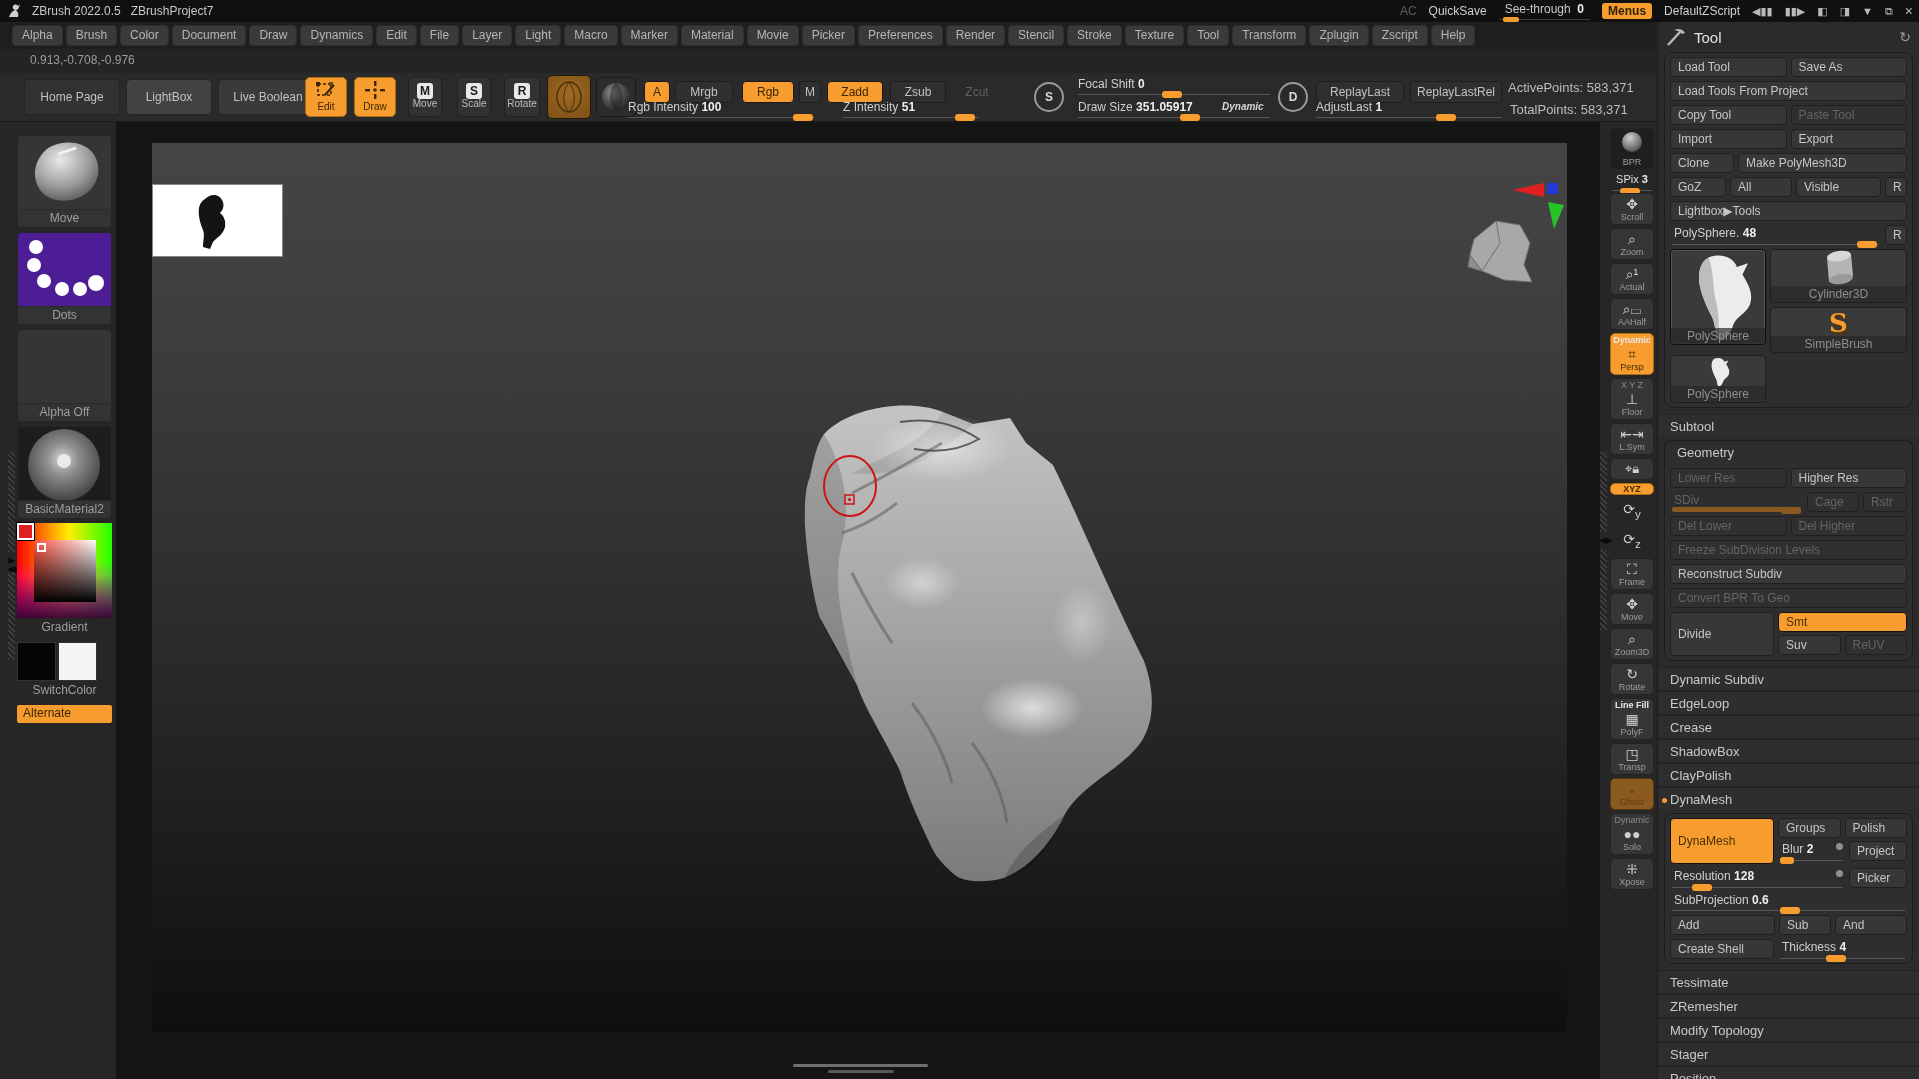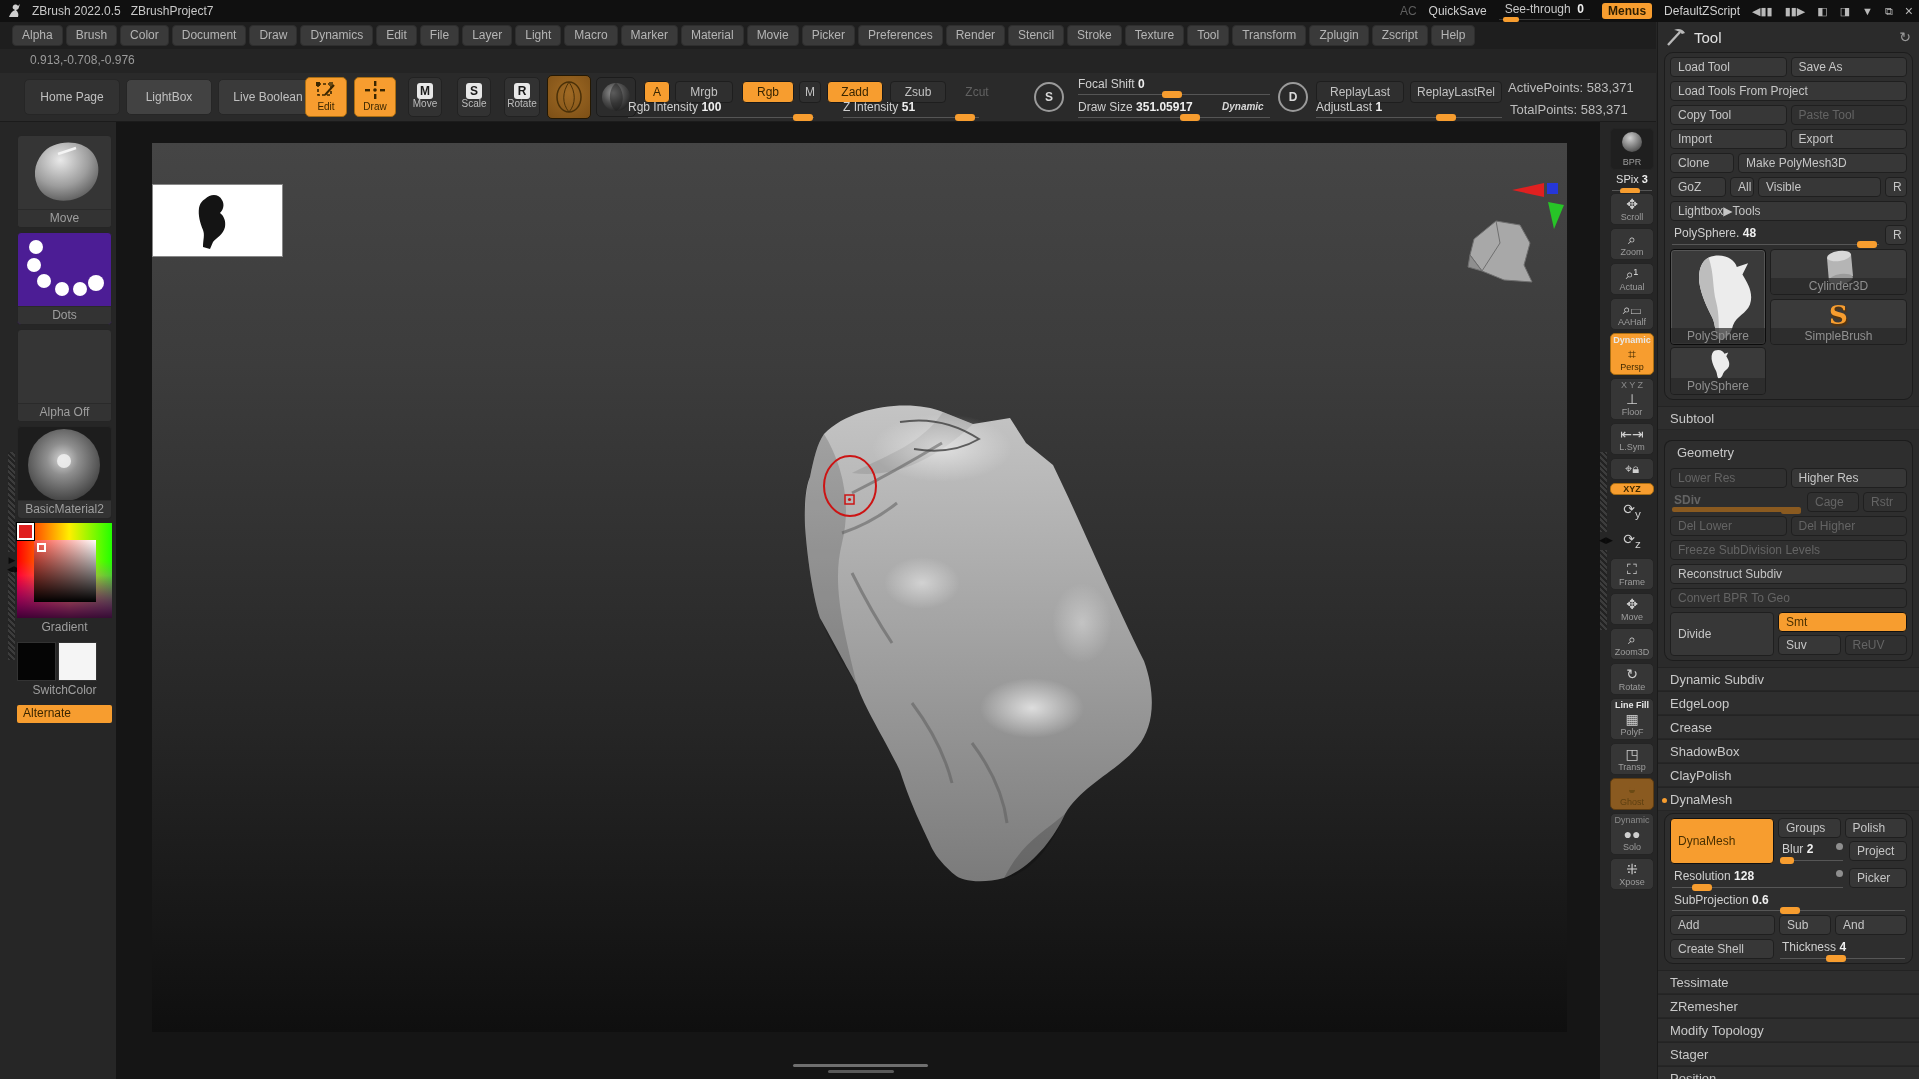--- a/index.html
+++ b/index.html
@@ -123,21 +123,21 @@
     padding:4px 5px; }
   .tp-row { display:flex; gap:4px; margin-bottom:4px; }
   .tp-btn { background:#373737; border:1px solid #1f1f1f; border-radius:4px; color:#c6c6c6;
     padding:2px 7px; line-height:14px; white-space:nowrap; overflow:hidden; }
   .grow { flex:1; }
   .tp-btn.dim { color:#646464; background:#303030; }
   .tp-btn.orange { background:#f79d2f; border-color:#111; color:#4a3000; }
   .tp-slider { position:relative; flex:1; color:#cfcfcf; padding:2px 4px 4px 4px; line-height:13px; white-space:nowrap; }
   .tp-slider .track { position:absolute; left:2px; right:2px; bottom:0; height:1px; background:#565656; }
   .tp-slider .knob { position:absolute; bottom:-3px; width:20px; height:7px; background:#f79d2f; border-radius:3px; }
-  .tp-slider.dimsl { color:#646464;font-weight:bold; }
+  .tp-slider.dimsl { color:#646464; }
   .tp-slider.dimsl .knob { background:#8a5a20; height:5px; bottom:-2px; }
   .tp-section { height:24px; background:#2e2e2e; border-top:1px solid #232323; border-bottom:1px solid #262626;
     padding:4px 12px 0 12px; color:#c9c9c9; font-size:13px; position:relative; }
   .tp-section .dot { position:absolute; left:4px; top:10px; width:5px; height:5px; border-radius:50%; background:#f79d2f; }
   .thumb { background:#3a3a3a; border:1px solid #1e1e1e; border-radius:4px; position:relative; overflow:hidden; }
   .thumb .tlabel { position:absolute; left:0; right:0; bottom:0; font-size:12px; color:#8f8f8f;
     text-align:center; background:rgba(40,40,40,.7); line-height:16px; }
   .thumb.sel { border:1px solid #0c0c0c; box-shadow:0 0 0 1px #555 inset; }
   .val { color:#efefef; font-weight:bold; }
   .rbtn { width:22px; text-align:center; flex:none; }
@@ -580,21 +580,21 @@
     <div class="tp-row">
       <div class="tp-btn grow">Import</div>
       <div class="tp-btn grow">Export</div>
     </div>
     <div class="tp-row">
       <div class="tp-btn" style="width:64px">Clone</div>
       <div class="tp-btn grow">Make PolyMesh3D</div>
     </div>
     <div class="tp-row">
       <div class="tp-btn" style="width:56px">GoZ</div>
-      <div class="tp-btn" style="width:24px">All</div>
+      <div class="tp-btn" style="width:62px">All</div>
       <div class="tp-btn grow">Visible</div>
       <div class="tp-btn rbtn">R</div>
     </div>
     <div class="tp-row">
       <div class="tp-btn grow">Lightbox▶Tools</div>
     </div>
     <div class="tp-row">
       <div class="tp-slider">
         <span>PolySphere.</span>
         <span class="val">48</span>
@@ -605,21 +605,21 @@
 
     <div class="tp-row" style="margin-bottom:2px">
       <div class="thumb sel" style="width:96px;height:96px">
         <svg width="94" height="94" viewBox="0 0 100 100">
           <path d="M40 8 C55 2 68 10 70 18 L82 14 76 26 C82 36 88 46 84 58 C80 68 70 70 66 80 C64 88 60 94 52 96 C46 90 48 80 44 72 C38 60 32 48 30 34 C29 22 32 12 40 8 Z" fill="#ececec"></path>
           <path d="M40 8 C46 25 44 40 48 55 C52 70 50 82 52 96 C46 90 48 80 44 72 C38 60 32 48 30 34 C29 22 32 12 40 8 Z" fill="#bdbdbd"></path>
         </svg>
         <div class="tlabel">PolySphere</div>
       </div>
       <div style="display:flex;flex-direction:column;gap:4px;flex:1">
-        <div class="thumb" style="height:46px">
+        <div class="thumb" style="height:54px">
           <svg width="44" height="40" viewBox="0 0 44 40" style="display:block;margin:0 auto">
             <path d="M10 8 L34 4 L36 26 L12 32 Z" fill="#b5b5b5"></path>
             <ellipse cx="22" cy="6" rx="12" ry="5" fill="#d8d8d8" transform="rotate(-8 22 6)"></ellipse>
             <ellipse cx="24" cy="29" rx="12" ry="5" fill="#9a9a9a" transform="rotate(-8 24 29)"></ellipse>
           </svg>
           <div class="tlabel">Cylinder3D</div>
         </div>
         <div class="thumb" style="height:46px">
           <div style="text-align:center;font-size:26px;font-weight:bold;color:#f79d2f;text-shadow:1px 2px 2px #5d3200;font-family:'DejaVu Serif',serif;line-height:30px">S</div>
           <div class="tlabel">SimpleBrush</div>
@@ -632,21 +632,21 @@
           <path d="M40 8 C55 2 68 10 70 18 L82 14 76 26 C82 36 88 46 84 58 C80 68 70 70 66 80 C64 88 60 94 52 96 C46 90 48 80 44 72 C38 60 32 48 30 34 C29 22 32 12 40 8 Z" fill="#ececec"></path>
         </svg>
         <div class="tlabel">PolySphere</div>
       </div>
     </div>
   </div>
 
   <div class="tp-section">
     <span>Subtool</span>
   </div>
-  <div class="tp-section" style="border-radius:8px 8px 0 0;margin:10px 6px 0 6px;border:1px solid #1c1c1c;border-bottom:none">
+  <div class="tp-section" style="border-radius:8px 8px 0 0;margin:2px 6px 0 6px;border:1px solid #1c1c1c;border-bottom:none">
     <span>Geometry</span>
   </div>
   <div class="tp-group" style="margin-top:0;border-radius:0 0 9px 9px;border-top:none">
     <div class="tp-row">
       <div class="tp-btn grow dim">Lower Res</div>
       <div class="tp-btn grow">Higher Res</div>
     </div>
     <div class="tp-row">
       <div class="tp-slider dimsl">
         <span>SDiv</span>

